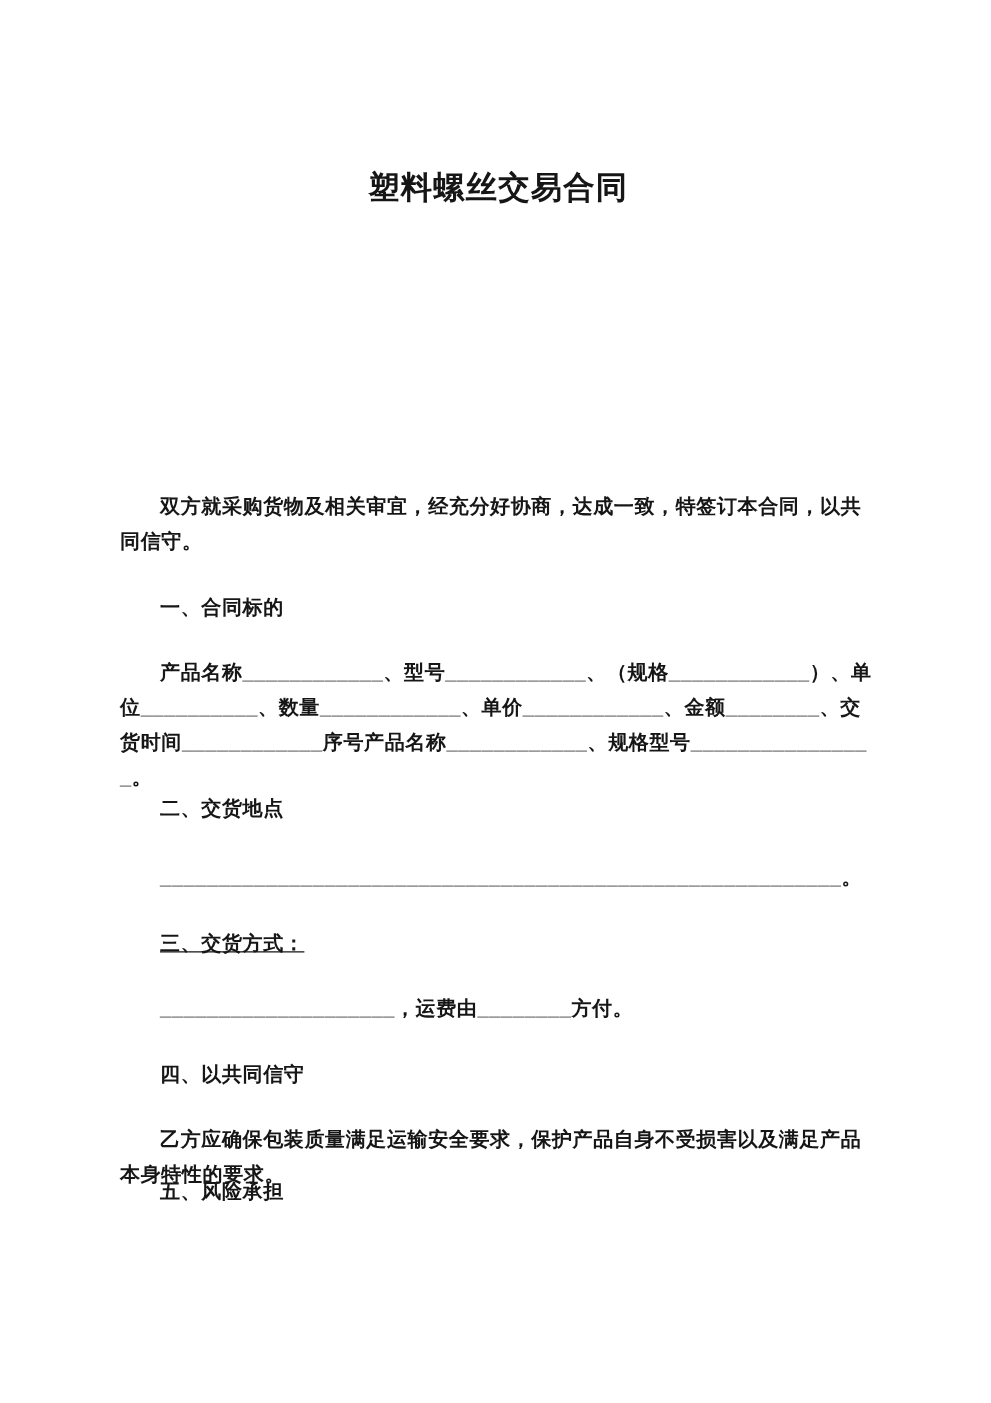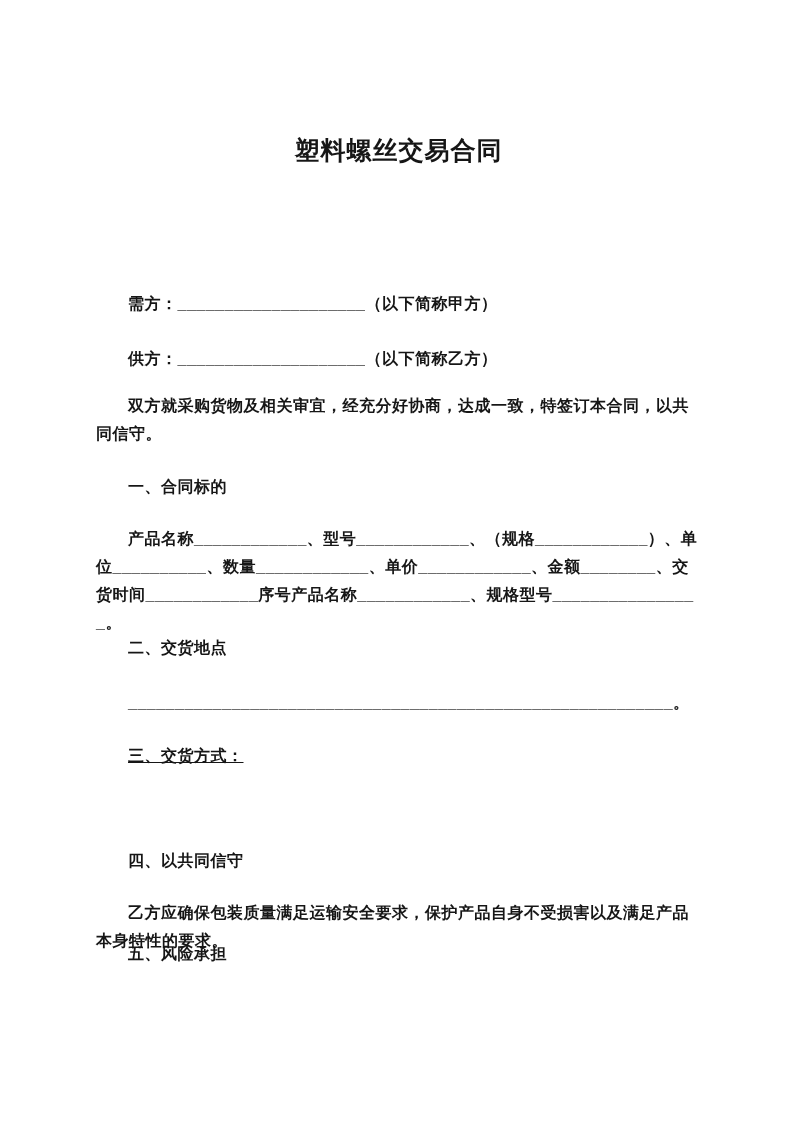--- a/index.html
+++ b/index.html
@@ -63,36 +63,35 @@
     color: #111111;
   }
 </style>
 </head>
 <body>
 
 <div class="page">
 
   <div class="doc-title">塑料螺丝交易合同</div>
 
-  <div class="blk indent party-demand">需方：____________________（以下简称甲方）</div>
 
-  <div class="blk indent party-supply">供方：____________________（以下简称乙方）</div>
 
   <div class="blk indent intro-para">双方就采购货物及相关审宜，经充分好协商，达成一致，特签订本合同，以共同信守。</div>
 
   <div class="blk indent sec1-heading">一、合同标的</div>
 
   <div class="blk indent sec1-body">产品名称____________、型号____________、（规格____________）、单位__________、数量____________、单价____________、金额________、交货时间____________序号产品名称____________、规格型号________________。</div>
 
   <div class="blk indent sec2-heading">二、交货地点</div>
 
   <div class="blk indent sec2-body">__________________________________________________________。</div>
 
   <div class="blk indent sec3-heading">三、交货方式：</div>
 
+  <div class="blk indent sec3-body">____________________，运费由________方付。</div>
 
   <div class="blk indent sec4-heading">四、以共同信守</div>
 
   <div class="blk indent sec4-body">乙方应确保包装质量满足运输安全要求，保护产品自身不受损害以及满足产品本身特性的要求。</div>
 
   <div class="blk indent sec5-heading">五、风险承担</div>
 
   <div class="page-number">1</div>
 
 </div>

